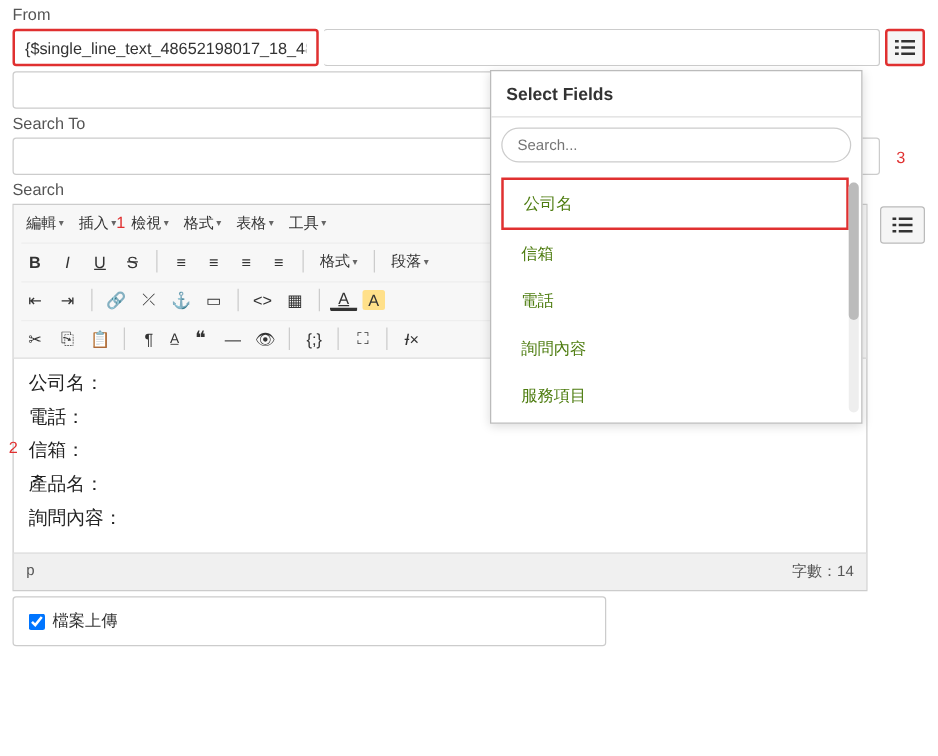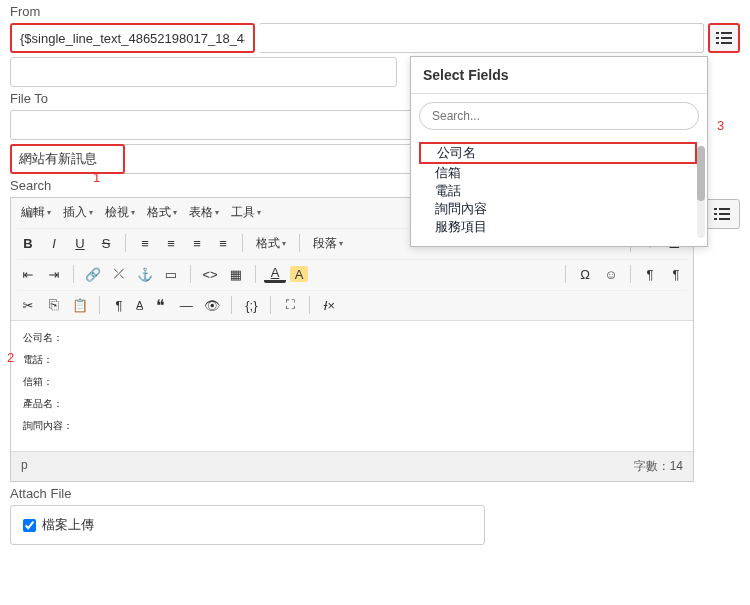--- a/index.html
+++ b/index.html
@@ -20,33 +20,33 @@
 .tb-menu { font-size: 12px; color: #333; padding: 2px 4px; display: inline-flex; align-items: center; gap: 2px; cursor: pointer; }
 .tb-menu .caret { font-size: 8px; color: #666; }
 .tb-btn { width: 22px; height: 22px; display: inline-flex; align-items: center; justify-content: center; font-size: 13px; color: #333; cursor: pointer; border-radius: 2px; }
 .tb-sel { font-size: 12px; color: #333; padding: 1px 4px; display: inline-flex; align-items: center; gap: 2px; cursor: pointer; border: 1px solid transparent; }
 .tb-sel .caret { font-size: 8px; color: #666; }
 .tb-btn.small-label { width: auto; font-size: 11px; padding: 0 2px; }
 .tb-btn.underlined { text-decoration: underline; }
 .tb-btn.strike { text-decoration: line-through; }
 .row2, .row3, .row4 { width: 100%; display: flex; flex-wrap: wrap; align-items: center; gap: 2px 4px; padding-top: 3px; border-top: 1px solid #eee; margin-top: 3px; }
 
-.editor-body { min-height: 130px; padding: 10px 12px; font-size: 10px; color: #222; }
+.editor-body { min-height: 130px; padding: 10px 12px; font-size: 15px; color: #222; }
 .editor-body .line { margin-bottom: 8px; }
 .status-bar { background: #f0f0f0; border-top: 1px solid #ddd; padding: 6px 10px; display: flex; justify-content: space-between; font-size: 12px; color: #555; }
 
 .attach-box { border: 1px solid #ccc; border-radius: 3px; padding: 10px 12px; margin-top: 4px; width: 65%; }
 .attach-row { display: flex; align-items: center; gap: 6px; font-size: 13px; }
 
-.dropdown { position: absolute; top: 56px; left: 410px; width: 298px; background: #fff; border: 1px solid #bbb; box-shadow: 0 2px 8px rgba(0,0,0,0.15); z-index: 50; }
+.dropdown { position: absolute; top: 56px; left: 392px; width: 298px; background: #fff; border: 1px solid #bbb; box-shadow: 0 2px 8px rgba(0,0,0,0.15); z-index: 50; }
 .dropdown-header { font-weight: bold; font-size: 14px; padding: 10px 12px; border-bottom: 1px solid #ddd; }
 .dropdown-search { padding: 8px 8px; }
 .dropdown-search input { width: 100%; height: 28px; border: 1px solid #ccc; border-radius: 14px; padding: 0 12px; font-size: 12px; color: #888; }
 .dropdown-list { position: relative; padding: 4px 0 10px; max-height: 200px; }
-.dropdown-item { padding: 0 16px; font-size: 13px; color: #0f172a; cursor: pointer; margin: 0 10px 0 8px; }
+.dropdown-item { padding: 10px 16px; font-size: 13px; color: #4d7c0f; cursor: pointer; margin: 0 10px 0 8px; }
 .dropdown-item.hl { border: 2px solid #e03030; }
 .dropdown-scroll { position: absolute; right: 2px; top: 8px; bottom: 8px; width: 8px; background: #eee; border-radius: 4px; }
 .dropdown-scroll-thumb { position: absolute; left: 0; right: 0; top: 0; height: 60%; background: #bbb; border-radius: 4px; }
 
 .editor-outer-row { display: flex; align-items: flex-start; gap: 10px; }
 .editor-outer-row .editor-col { flex: 1; }
 .side-list-btn { width: 36px; height: 30px; border: 1px solid #bbb; border-radius: 3px; background: #f5f5f5; display: flex; align-items: center; justify-content: center; cursor: pointer; margin-top: 2px; }
 .side-list-btn svg { width: 18px; height: 14px; }
 </style>
 </head>
@@ -75,33 +75,27 @@
   </div>
 </div>
 
 <div class="field-group">
   <div class="field-row" style="width:53%">
       <input type="text" class="text-input" value="" style="">
     </div>
 </div>
 
 <div class="field-group">
-  <label class="field-label">File To</label>
+  <label class="field-label">Search To</label>
   <div class="field-row" style="width:95%">
       <input type="text" class="text-input" value="" style="">
     </div>
 </div>
 
 <div class="field-group">
-  <div class="field-row" style="width:95%">
-    <div style="position:relative; flex:1">
-      <input type="text" class="text-input" style="width: 100%;" value="網站有新訊息">
-      <div class="red-box" style="position:absolute; left:0; top:0; width:115px; height:30px; pointer-events:none; border-radius:3px;"></div>
-    </div>
-  </div>
 </div>
 
 <div class="field-group">
   <label class="field-label">Search</label>
   <div class="editor-outer-row">
     <div class="editor-col">
       <div class="editor-wrap">
 
         <div class="toolbar">
           <span class="tb-menu">
@@ -216,21 +210,20 @@
           <rect x="0" y="6" width="3" height="2" fill="#333"></rect>
           <rect x="5" y="6" width="11" height="2" fill="#333"></rect>
           <rect x="0" y="11" width="3" height="2" fill="#333"></rect>
           <rect x="5" y="11" width="11" height="2" fill="#333"></rect>
         </svg>
     </div>
   </div>
 </div>
 
 <div class="field-group">
-  <label class="field-label">Attach File</label>
   <div class="attach-box">
     <label class="attach-row">
       <input type="checkbox" checked="" style="">
       <span>檔案上傳</span>
     </label>
   </div>
 </div>
 
 <div class="dropdown">
   <div class="dropdown-header">Select Fields</div>

